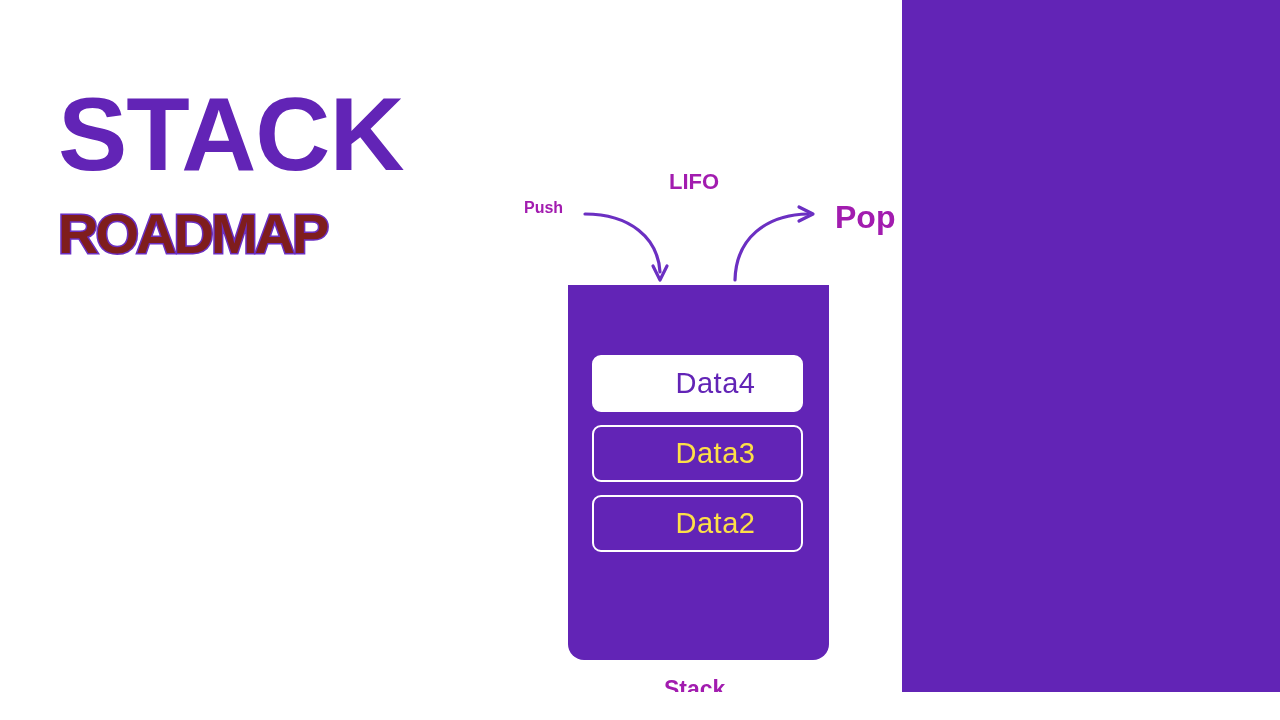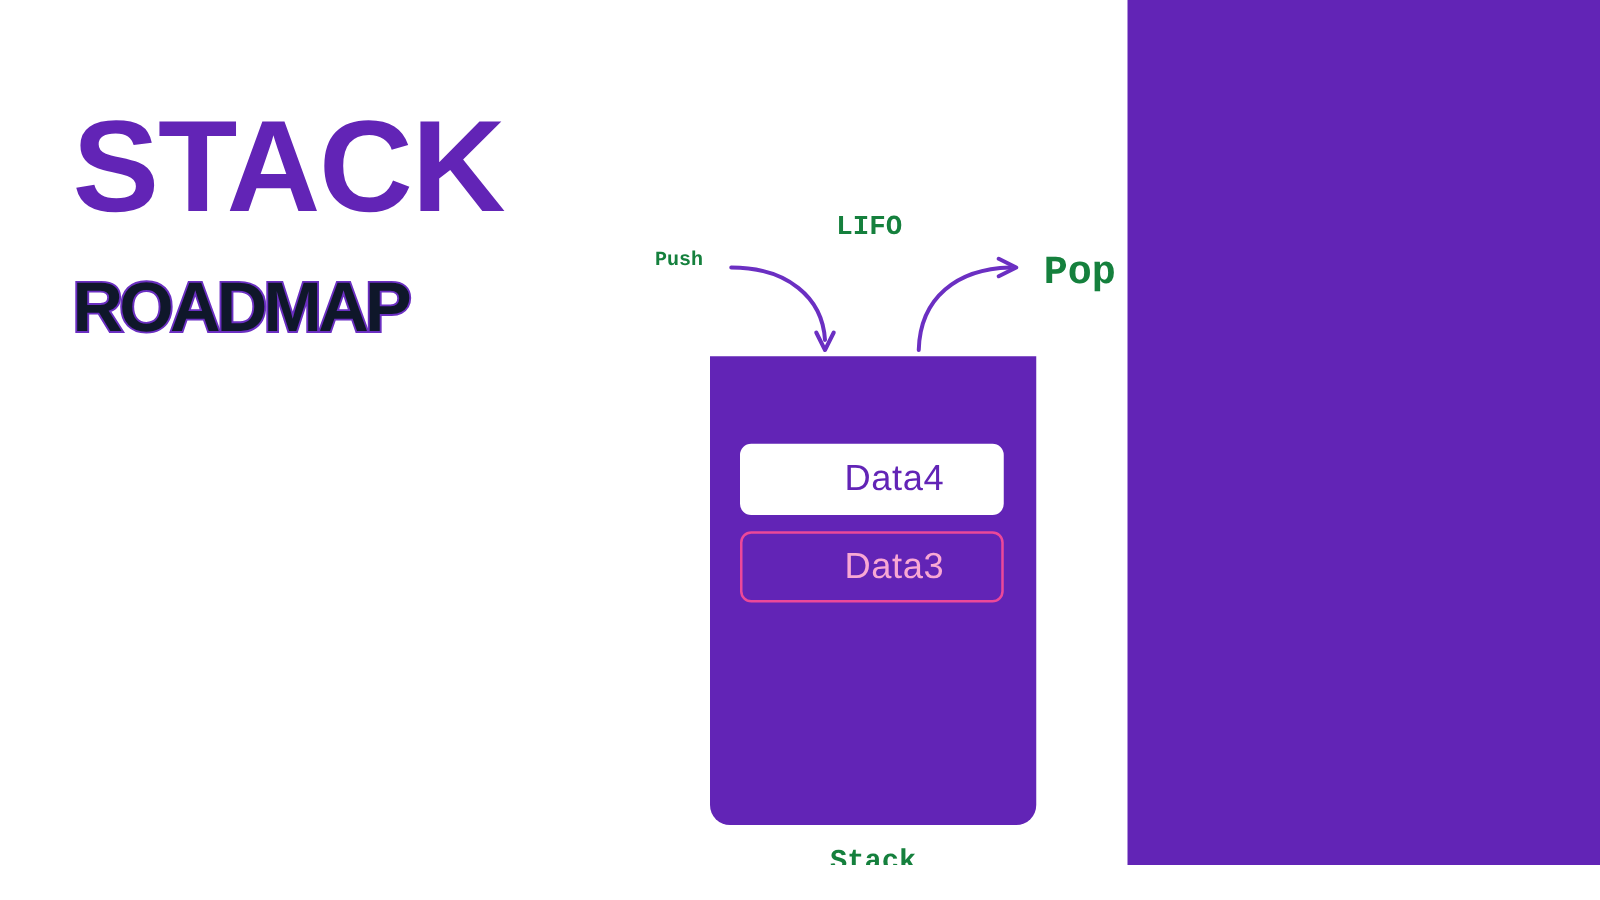--- a/index.html
+++ b/index.html
@@ -41,40 +41,40 @@
     line-height: 104px;
     font-weight: bold;
     letter-spacing: -1px;
     color: #6224B6;
     white-space: nowrap;
     font-family: "Liberation Sans", sans-serif;
   }
   .title-sub {
     position: absolute;
     left: 58px;
-    top: 216px;
+    top: 204px;
     font-size: 56px;
     line-height: 60px;
     font-weight: bold;
     letter-spacing: -3px;
     white-space: nowrap;
-    color: #0f172a;
+    color: #7f1d1d;
     -webkit-text-stroke: 3px #6B2FC2;
     paint-order: stroke fill;
     font-family: "Liberation Sans", sans-serif;
     text-align: center;
   }
 
   
   .diag-label {
     position: absolute;
     font-weight: bold;
-    color: #15803d;
+    color: #a21caf;
     white-space: nowrap;
-    font-family: Liberation Mono, monospace;
+    font-family: Liberation Sans, sans-serif;
   }
   .label-lifo {
     left: 669px;
     top: 169px;
     font-size: 22px;
   }
   .label-push {
     left: 524px;
     top: 199px;
     font-size: 16px;
@@ -131,22 +131,22 @@
     font-family: "Liberation Sans", sans-serif;
     padding-left: 36px;
   }
   .stack-item.filled {
     background: #ffffff;
     color: #6224B6;
     border: 2px solid #ffffff;
   }
   .stack-item.outlined {
     background: transparent;
-    color: #f9a8d4;
-    border: 2px solid #ec4899;
+    color: #fde047;
+    border: 2px solid #ffffff;
   }
 </style>
 </head>
 <body>
 
 <div id="slide">
 
   <div class="side-panel"></div>
 
   <div class="title-main">STACK</div>
@@ -158,20 +158,21 @@
   <div class="diag-label label-push">Push</div>
 
   <div class="diag-label label-pop">Pop</div>
 
   <div class="diag-label label-stack">Stack</div>
 
   <div class="stack-container">
     <div class="stack-items">
       <div class="stack-item filled">Data4</div>
       <div class="stack-item outlined">Data3</div>
+      <div class="stack-item outlined">Data2</div>
     </div>
   </div>
 
   <svg class="arrow-layer" viewBox="0 0 1280 720">
     <g>
       <path d="M585 214 C 630 214, 658 238, 660 272" fill="none" stroke="#6B2FC2" stroke-width="3.2" stroke-linecap="round"></path>
       <path d="M653 266 L660 280 L667 266" fill="none" stroke="#6B2FC2" stroke-width="3.2" stroke-linecap="round" stroke-linejoin="round"></path>
     </g>
     <g>
       <path d="M735 280 C 736 238, 766 215, 808 214" fill="none" stroke="#6B2FC2" stroke-width="3.2" stroke-linecap="round"></path>

